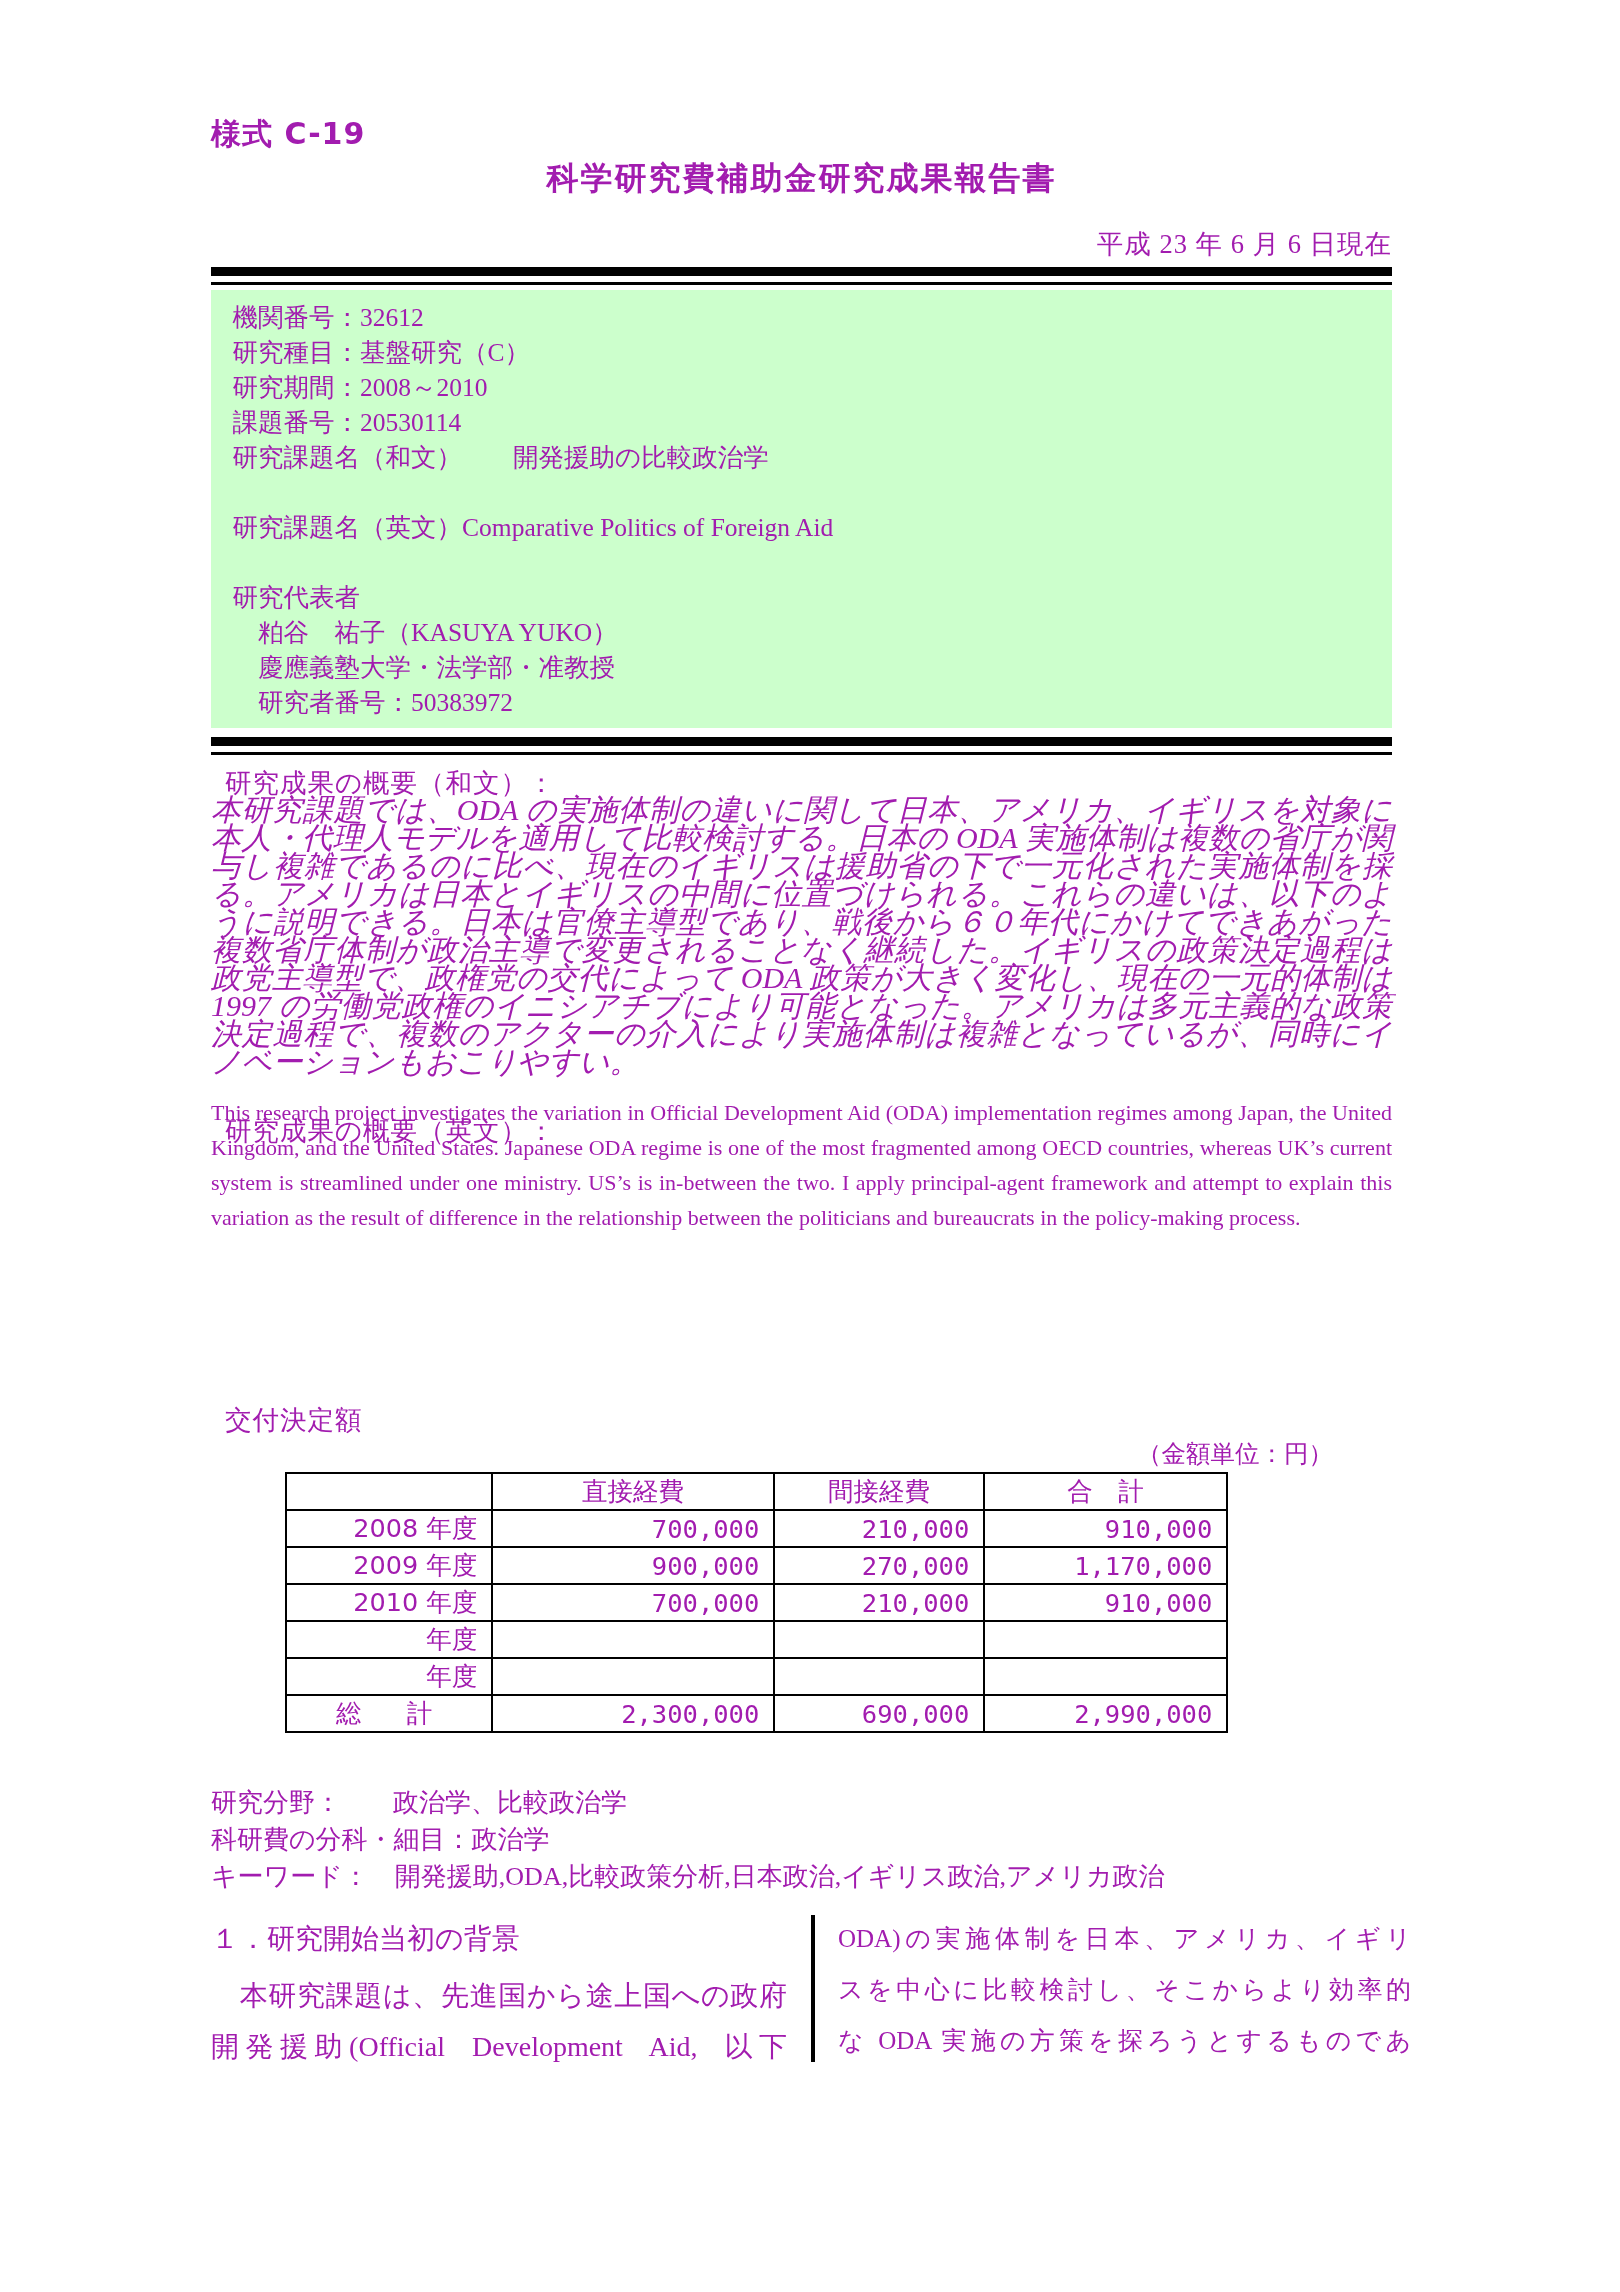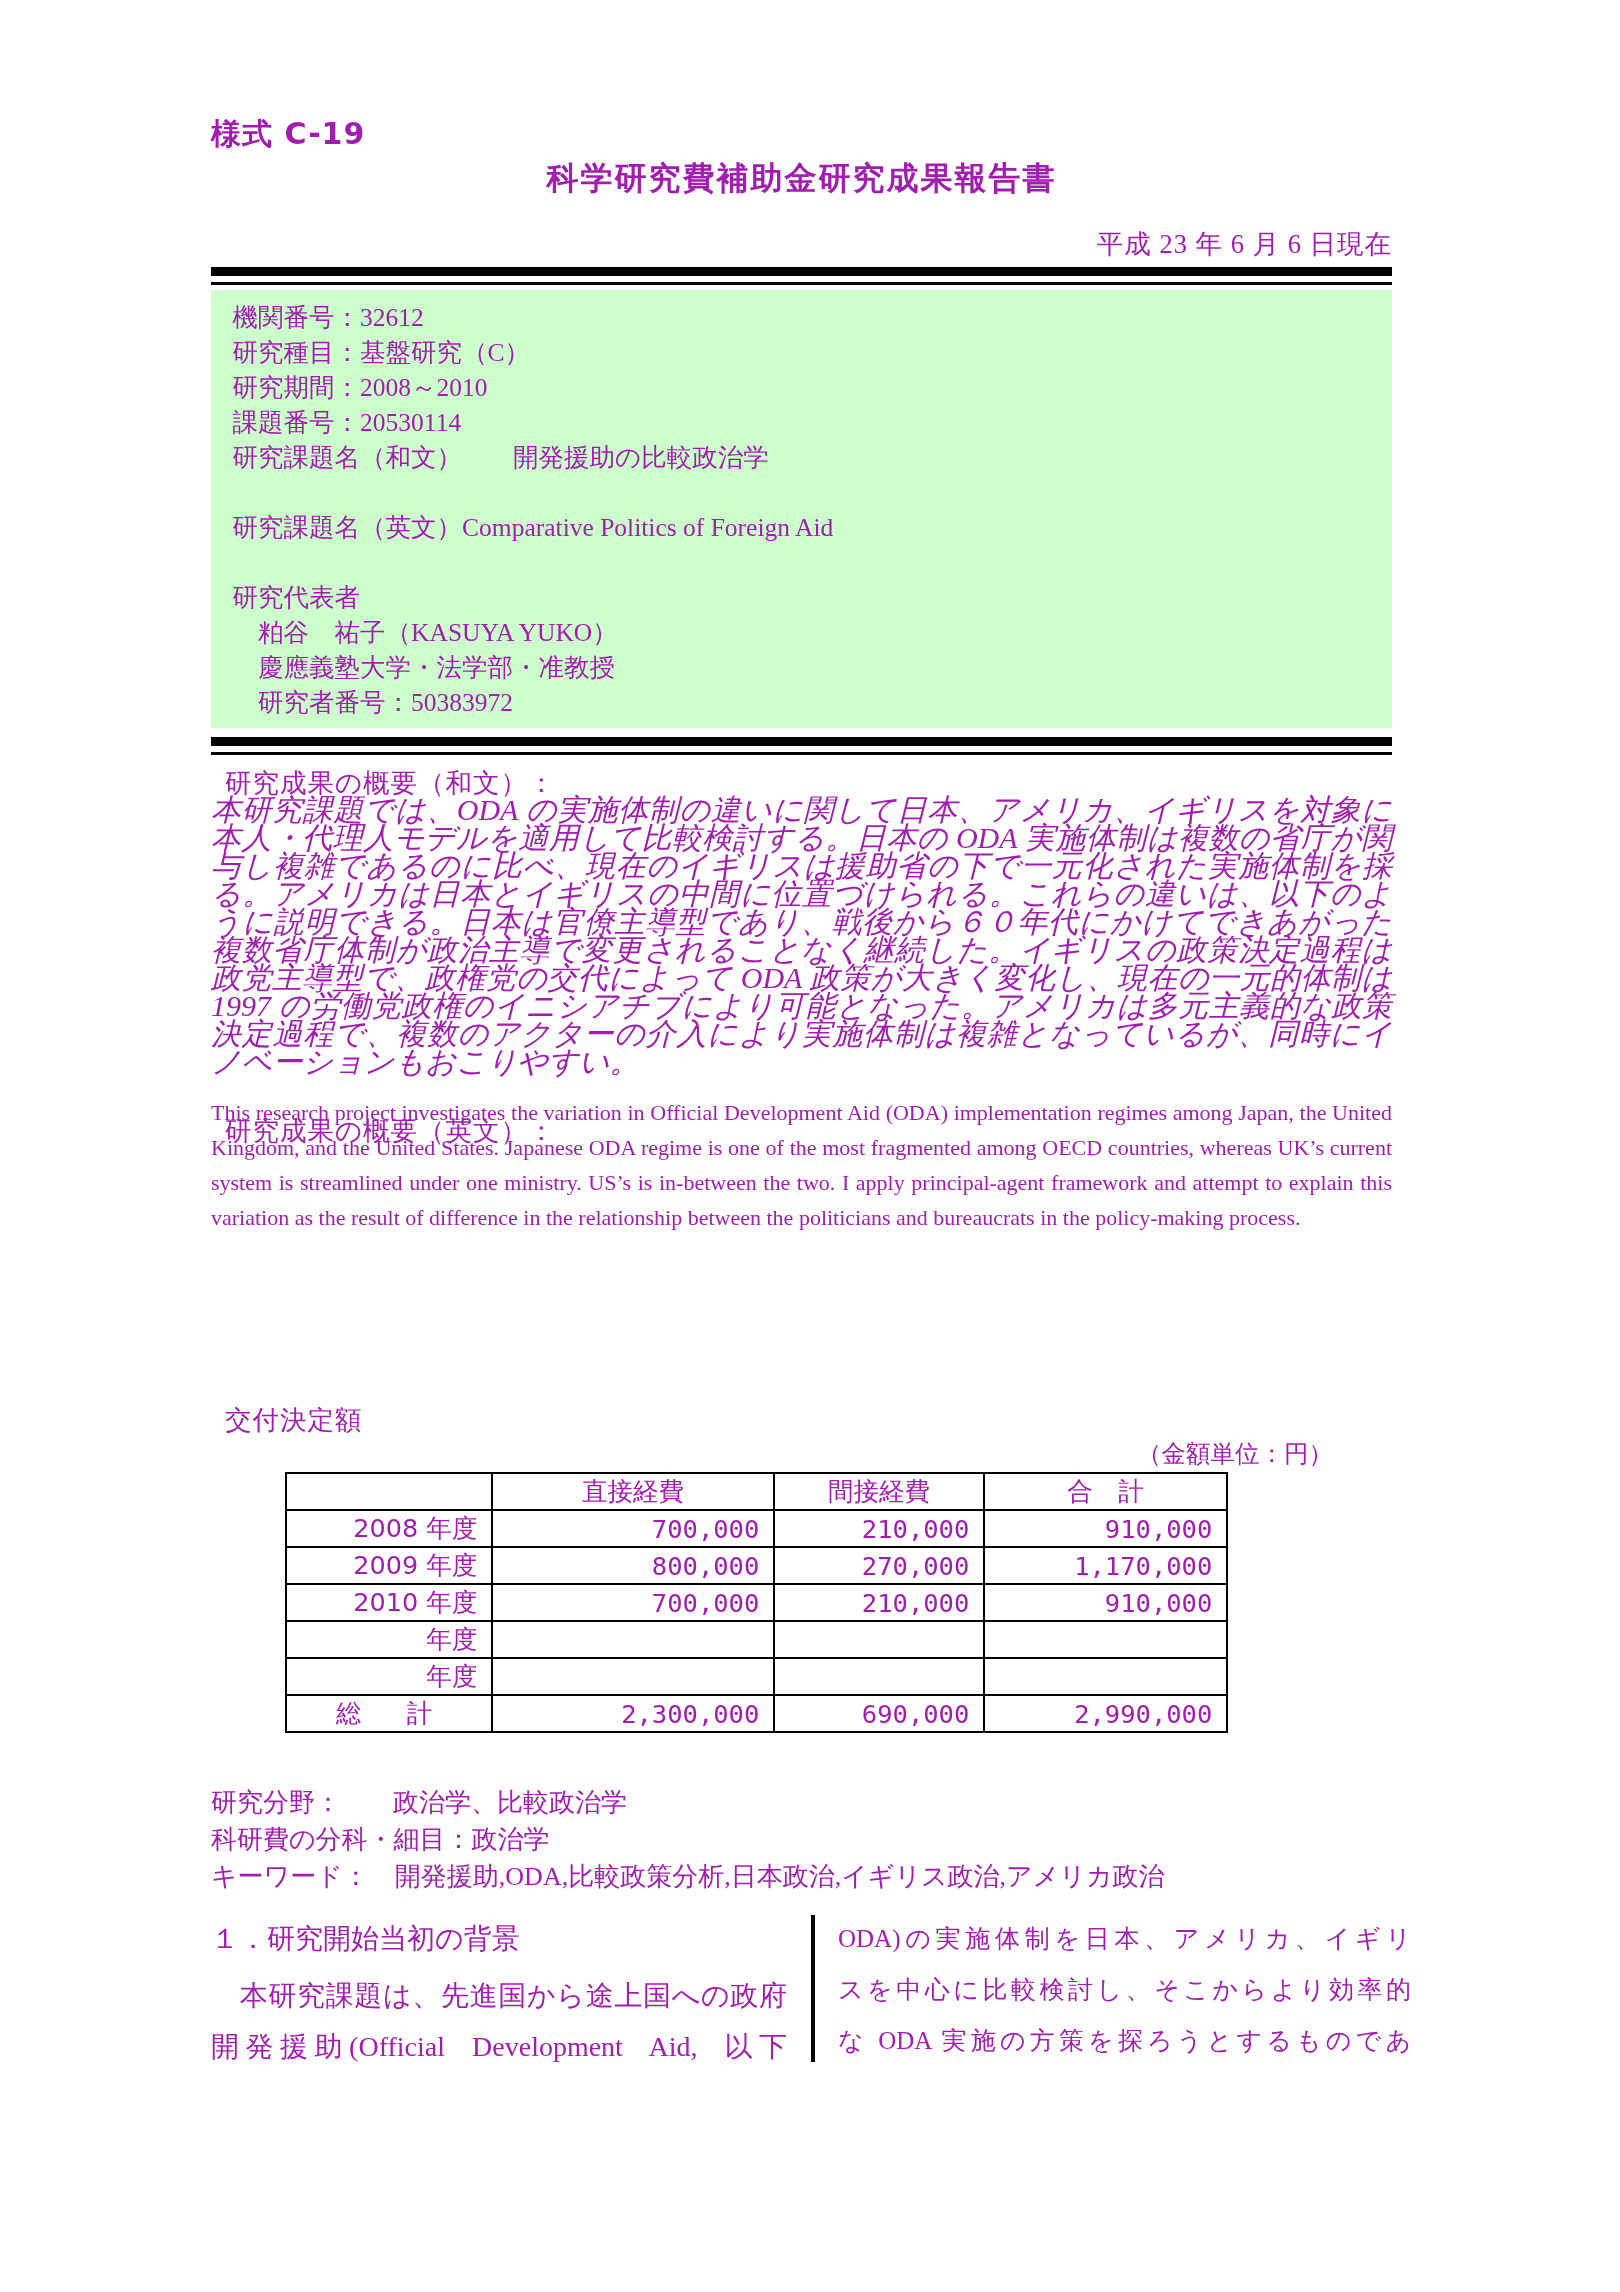--- a/index.html
+++ b/index.html
@@ -176,21 +176,21 @@
         <th>合　計</th>
       </tr>
       <tr>
         <td class="cell-year">2008 年度</td>
         <td class="cell-num">700,000</td>
         <td class="cell-num">210,000</td>
         <td class="cell-num">910,000</td>
       </tr>
       <tr>
         <td class="cell-year">2009 年度</td>
-        <td class="cell-num">800,000</td>
+        <td class="cell-num">900,000</td>
         <td class="cell-num">270,000</td>
         <td class="cell-num">1,170,000</td>
       </tr>
       <tr>
         <td class="cell-year">2010 年度</td>
         <td class="cell-num">700,000</td>
         <td class="cell-num">210,000</td>
         <td class="cell-num">910,000</td>
       </tr>
       <tr>

